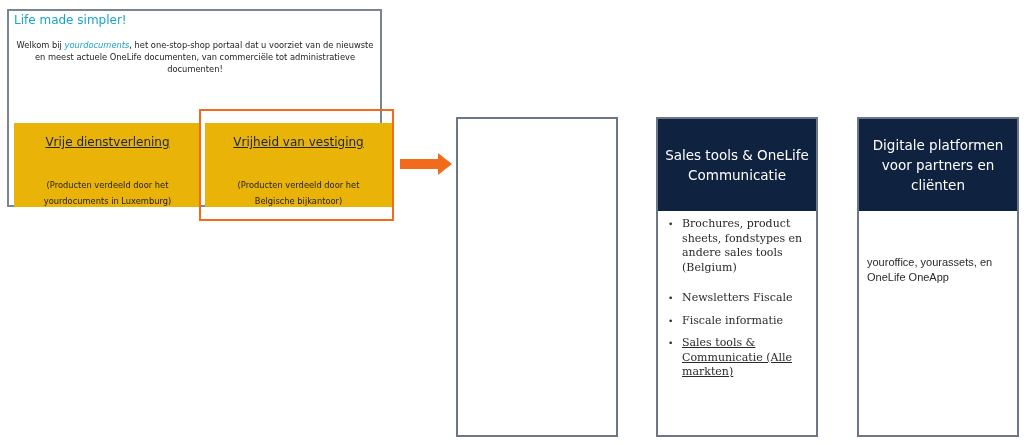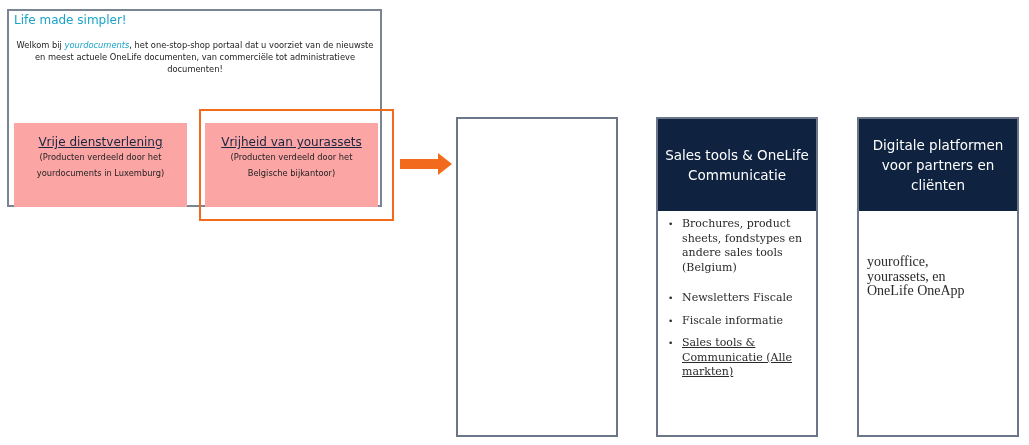--- a/index.html
+++ b/index.html
@@ -1,52 +1,52 @@
 <!DOCTYPE html>
 <html><head>
 <meta charset="utf-8">
 <style>
   html, body { margin:0; padding:0; background:#ffffff; }
   body { width:1029px; height:445px; position:relative; overflow:hidden; font-family:"Liberation Sans", sans-serif; }
   .portal { position:absolute; left:7px; top:9px; width:375px; height:198px; border:2px solid #7a8593; box-sizing:border-box; background:#fff; }
   .portal-title { position:absolute; left:5px; top:2px; font-size:12px; color:#1aa3c8; font-family:"DejaVu Sans", sans-serif; }
   .portal-intro { position:absolute; left:5px; top:28px; width:362px; font-size:8.3px; line-height:12px; color:#222; font-family:"DejaVu Sans", sans-serif;text-align:center; }
   .portal-intro em { color:#1aa3c8; }
-  .opt { position:absolute; top:112px; width:173px; height:84px; background:#fca5a5; text-align:center; }
+  .opt { position:absolute; top:112px; width:187px; height:84px; background:#eab308; text-align:center; }
   .opt1 { left:5px; }
   .opt2 { left:196px; }
   .opt-title { margin-top:12px; font-size:12px; color:#1a2540; text-decoration:underline; font-family:"DejaVu Sans", sans-serif; }
-  .opt-desc { margin-top:0; font-size:8.3px; line-height:16px; color:#222; font-family:"DejaVu Sans", sans-serif; }
+  .opt-desc { margin-top:28px; font-size:8.3px; line-height:16px; color:#222; font-family:"DejaVu Sans", sans-serif; }
   .highlight { position:absolute; left:199px; top:109px; width:195px; height:112px; border:2px solid #f26b1d; box-sizing:border-box; }
   .arrow { position:absolute; left:400px; top:153px; width:52px; height:22px; }
   .col { position:absolute; top:117px; height:320px; width:162px; border:2px solid #6b7689; box-sizing:border-box; background:#fff; }
   .col-head { background:#0f2240; height:92px; color:#fff; display:flex; align-items:center; justify-content:center; text-align:center; font-size:13.5px; line-height:20px; padding:0 6px; box-sizing:border-box; font-family:"DejaVu Sans", sans-serif; }
   .col1 { left:456px; }
   .col2 { left:656px; }
   .col3 { left:857px; }
   .col1 .col-head { margin-top:0; }
   .items { list-style:none; margin:0; padding:6px 6px 0 8px; font-family:"DejaVu Serif", serif; font-size:11px; color:#2a2a2a; }
   .items li { position:relative; padding-left:16px; line-height:14.5px; margin-bottom:8px; }
   .items li::before { content:"•"; position:absolute; left:2px; top:0; font-size:9px; font-family:"DejaVu Sans", sans-serif; }
   .items li.link span { text-decoration:underline; }
   .items li.gap { margin-bottom:16px; }
-  .plain { padding:44px 24px 0 8px; font-family:Liberation Serif, serif; font-size:14px; line-height:14.5px; color:#2a2a2a; }
+  .plain { padding:44px 24px 0 8px; font-family:Liberation Sans, sans-serif; font-size:11px; line-height:14.5px; color:#2a2a2a; }
 </style>
 </head>
 <body>
 
 <div class="portal">
   <div class="portal-title">Life made simpler!</div>
   <div class="portal-intro"><span>Welkom bij </span><em>yourdocuments</em><span>, het one-stop-shop portaal dat u voorziet van de nieuwste en meest actuele OneLife documenten, van commerciële tot administratieve documenten!</span></div>
   <div class="opt opt1">
     <div class="opt-title">Vrije dienstverlening</div>
     <div class="opt-desc"><span>(Producten verdeeld door het</span><br><span>yourdocuments in Luxemburg)</span></div>
   </div>
   <div class="opt opt2">
-    <div class="opt-title">Vrijheid van yourassets</div>
+    <div class="opt-title">Vrijheid van vestiging</div>
     <div class="opt-desc"><span>(Producten verdeeld door het</span><br><span>Belgische bijkantoor)</span></div>
   </div>
 </div>
 <div class="highlight"></div>
 
 <svg class="arrow" viewBox="0 0 52 22">
   <polygon points="0,6 38,6 38,0 52,11 38,22 38,16 0,16" fill="#f26b1d"></polygon>
 </svg>
 
 <div class="col col1">

